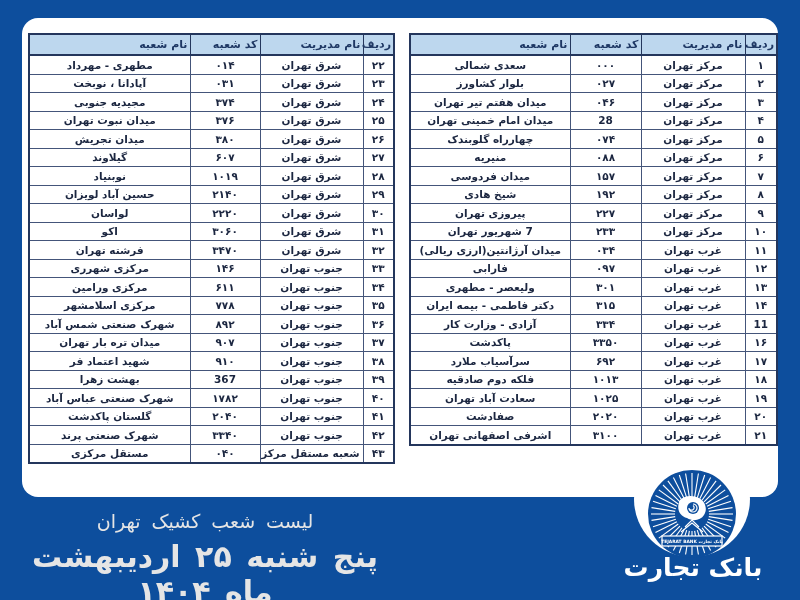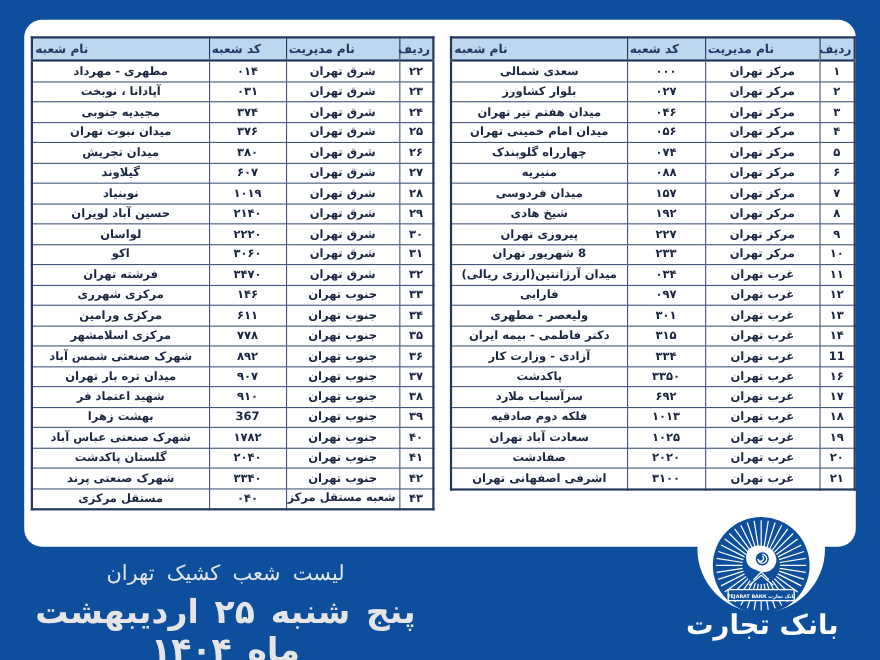--- a/index.html
+++ b/index.html
@@ -21,21 +21,21 @@
     position:absolute;border-collapse:collapse;table-layout:fixed;
     background:#fff;direction:rtl;
     border:2px solid #24365c;
   }
   #table-right{left:409px;top:33px;width:367px;}
   #table-left{left:28px;top:33px;width:365px;}
   table.branches th{
     background:#bdd7ee;color:#1f3864;
     font-size:11px;font-weight:bold;height:19px;
     border:1px solid #24365c;border-bottom:2px solid #24365c;
-    padding:0 2px;text-align:left;
+    padding:0 2px;text-align:right;
   }
   table.branches td{
     color:#1b2640;font-size:10.5px;font-weight:bold;height:17.5px;
     border:1px solid #44557a;padding:0 3px;text-align:center;
     white-space:nowrap;overflow:hidden;
   }
   .emblem{position:absolute;left:647px;top:469px;width:90px;height:90px;}
   .wordmark{
     position:absolute;left:612px;top:553px;width:162px;
     text-align:center;color:#ffffff;font-size:25px;font-weight:bold;
@@ -86,21 +86,21 @@
         </tr>
         <tr>
           <td>۳</td>
           <td>مرکز تهران</td>
           <td>۰۴۶</td>
           <td>میدان هفتم تیر تهران</td>
         </tr>
         <tr>
           <td>۴</td>
           <td>مرکز تهران</td>
-          <td>۰۵۶</td>
+          <td>28</td>
           <td>میدان امام خمینی تهران</td>
         </tr>
         <tr>
           <td>۵</td>
           <td>مرکز تهران</td>
           <td>۰۷۴</td>
           <td>چهارراه گلوبندک</td>
         </tr>
         <tr>
           <td>۶</td>
@@ -123,21 +123,21 @@
         <tr>
           <td>۹</td>
           <td>مرکز تهران</td>
           <td>۲۲۷</td>
           <td>پیروزی تهران</td>
         </tr>
         <tr>
           <td>۱۰</td>
           <td>مرکز تهران</td>
           <td>۲۳۳</td>
-          <td>8 شهریور تهران</td>
+          <td>7 شهریور تهران</td>
         </tr>
         <tr>
           <td>۱۱</td>
           <td>غرب تهران</td>
           <td>۰۳۴</td>
           <td>میدان آرژانتین(ارزی ریالی)</td>
         </tr>
         <tr>
           <td>۱۲</td>
           <td>غرب تهران</td>

